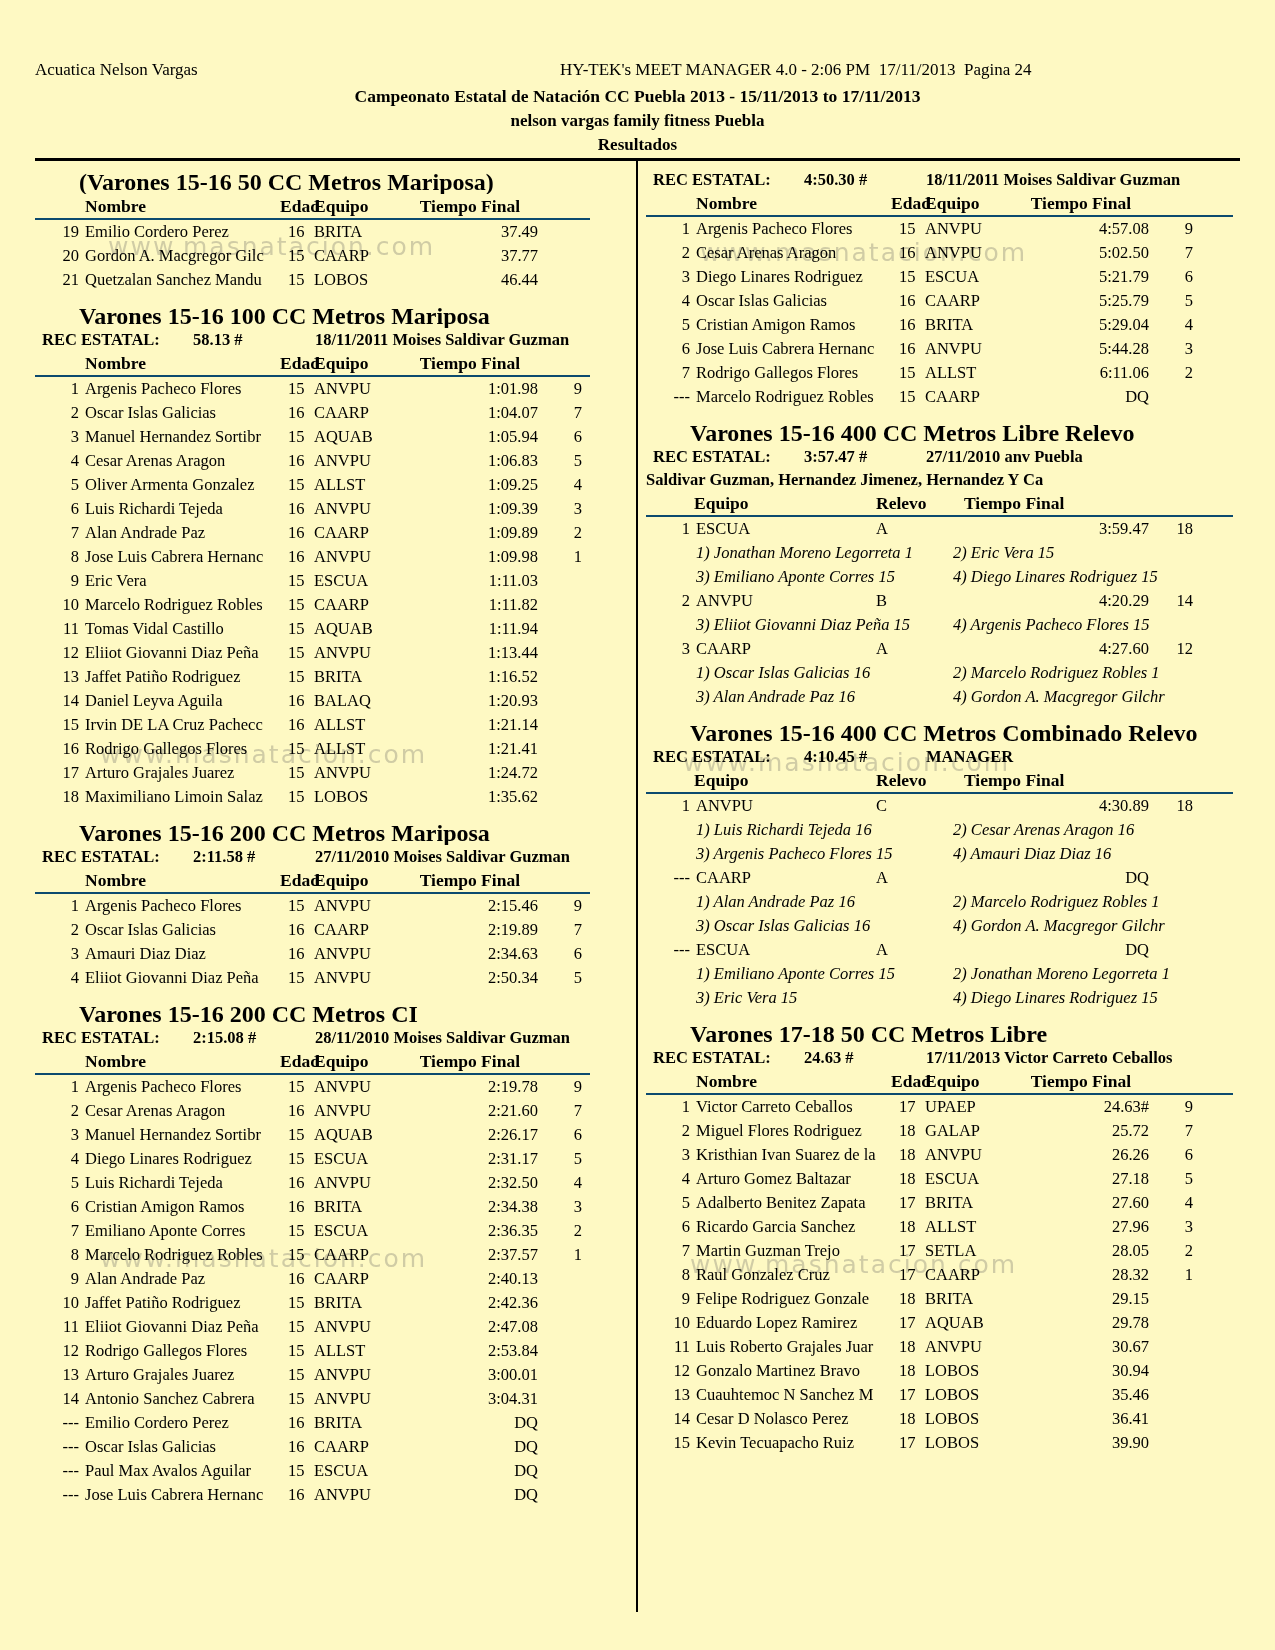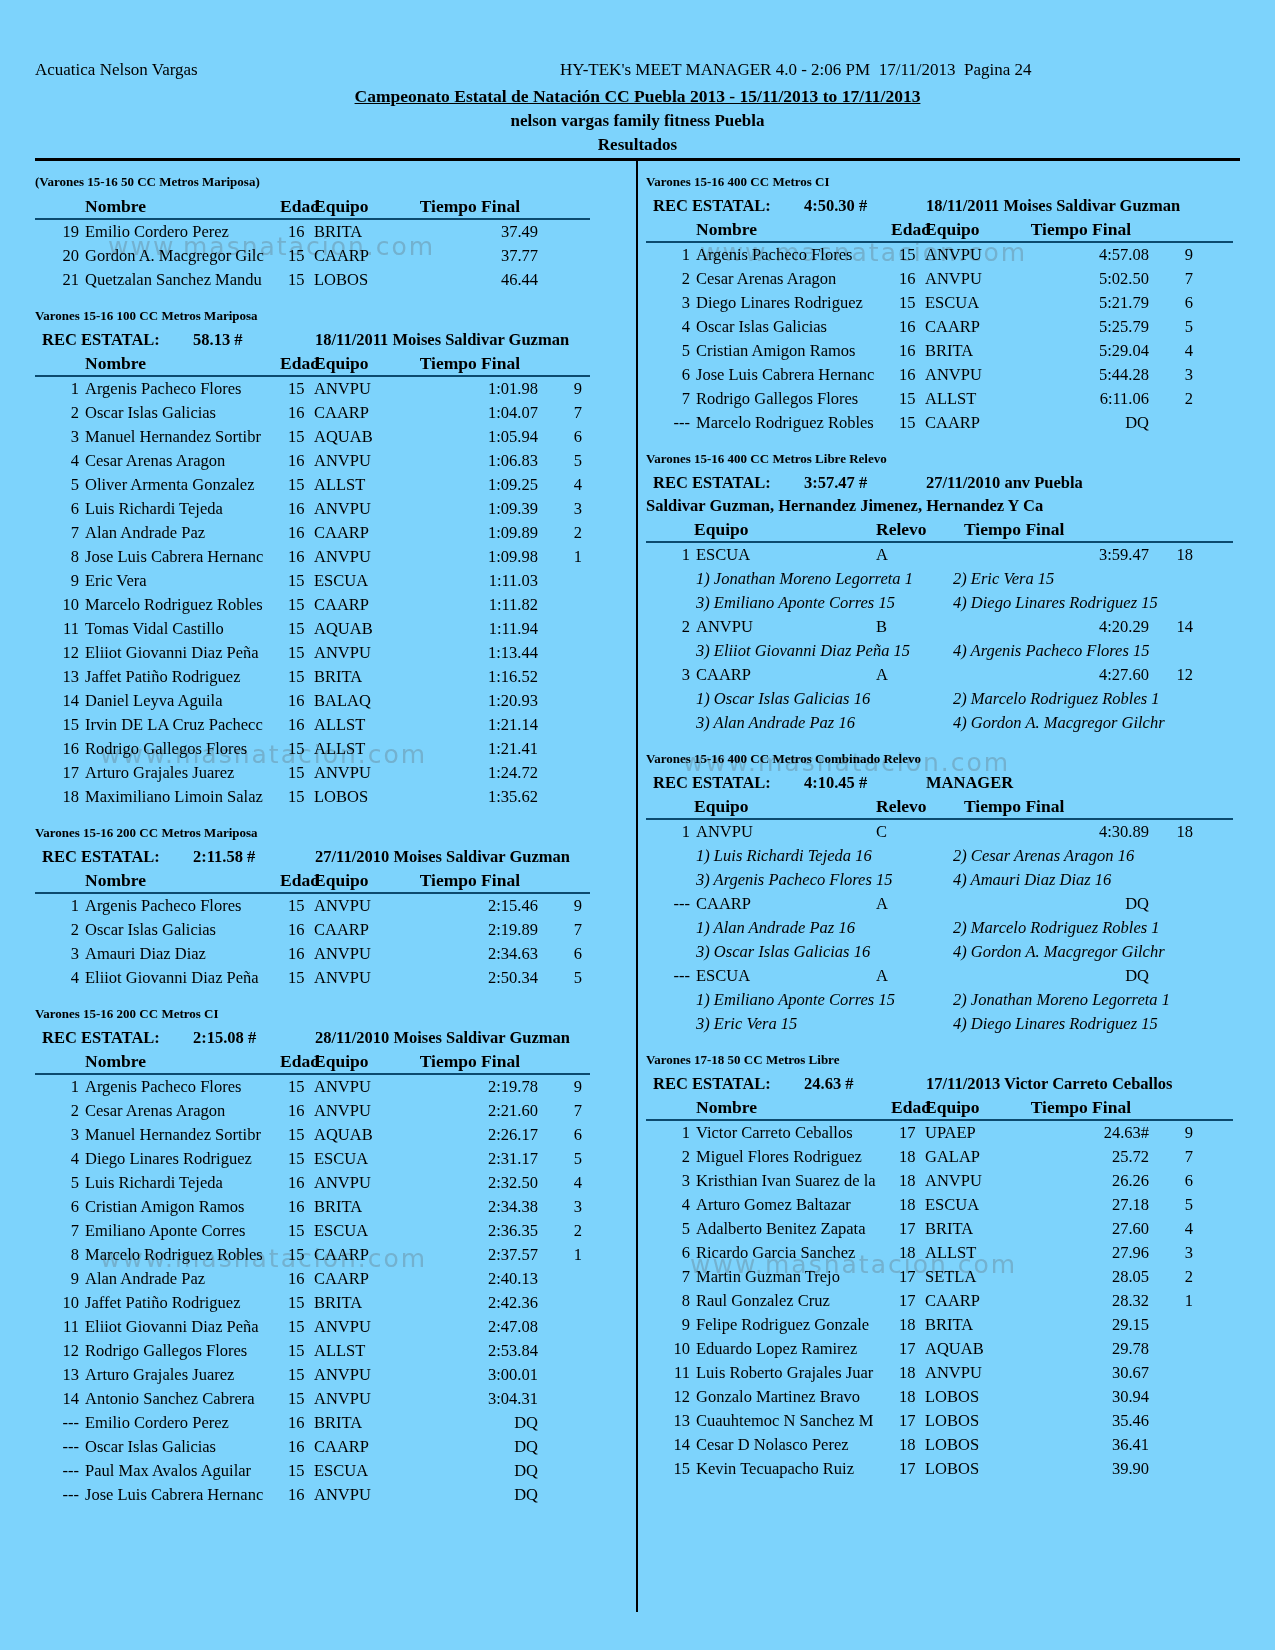--- a/index.html
+++ b/index.html
@@ -1,41 +1,41 @@
 <!DOCTYPE html>
 <html><head>
 <meta charset="utf-8">
 <style>
   html,body{margin:0;padding:0;background:#e8e8e8;}
   .page{
     position:relative;
     width:1275px;height:1650px;
-    background:#7dd3fc;
+    background:#fef9c3;
     margin:0 auto;
     font-family:"Liberation Serif","DejaVu Serif",serif;
     color:#000;
     overflow:hidden;
   }
   
   .hdr-left{position:absolute;left:35px;top:60px;font-size:17px;white-space:pre;}
   .hdr-right{position:absolute;left:560px;top:60px;font-size:17px;white-space:pre;}
   .hdr-c{position:absolute;left:20px;width:1235px;text-align:center;font-weight:bold;white-space:pre;}
-  .hdr-c1{top:86px;font-size:17.5px;text-decoration:underline;}
+  .hdr-c1{top:86px;font-size:17.5px;}
   .hdr-c2{top:111px;font-size:17px;}
   .hdr-c3{top:135px;font-size:17px;}
   .rule-top{position:absolute;left:35px;top:158px;width:1205px;height:3px;background:#000;}
   .divider{position:absolute;left:636px;top:160px;width:2px;height:1452px;background:#000;}
 
   
   .col{position:absolute;top:168px;}
   #col-left{left:35px;width:555px;}
   #col-right{left:646px;width:587px;}
 
   
-  .sec-title{font-size:13px;font-weight:bold;line-height:24px;margin-top:12px;white-space:nowrap;overflow:hidden;}
+  .sec-title{font-size:24px;font-weight:bold;line-height:24px;margin-top:12px;white-space:nowrap;overflow:hidden;margin-left:44px;}
   .section:first-child .sec-title{margin-top:2px;}
   .rec-line{display:grid;grid-template-columns:150px 130px 1fr;font-weight:bold;font-size:16.5px;line-height:23px;white-space:nowrap;}
   .rec-label{padding-left:7px;}
   .rec-time{padding-left:8px;}
   .rec-holder{overflow:hidden;}
   .rec-extra{font-weight:bold;font-size:16.5px;line-height:23px;white-space:nowrap;overflow:hidden;}
 
   .thead{font-weight:bold;font-size:17.5px;line-height:24px;border-bottom:2px solid #0c4a6e;}
   .row,.thead{align-items:baseline;}
   .row{font-size:16.5px;line-height:24px;}
@@ -486,21 +486,20 @@
           <span class="c-name">Jose Luis Cabrera Hernanc</span>
           <span class="c-age">16</span>
           <span class="c-team">ANVPU</span>
           <span class="c-time">DQ</span>
           <span class="c-pts"></span>
         </div>
       </div>
     </div>
   <div class="col" id="col-right">
       <div class="section">
-        <div class="sec-title">Varones 15-16 400 CC Metros CI</div>
         <div class="rec-line">
           <span class="rec-label">REC ESTATAL:</span>
           <span class="rec-time">4:50.30 #</span>
           <span class="rec-holder">18/11/2011 Moises Saldivar Guzman</span>
         </div>
         <div class="thead grid-ind">
           <span class="c-place"></span>
           <span class="c-name h-name">Nombre</span>
           <span class="c-age h-age">Edad</span>
           <span class="c-team h-equipo">Equipo</span>

